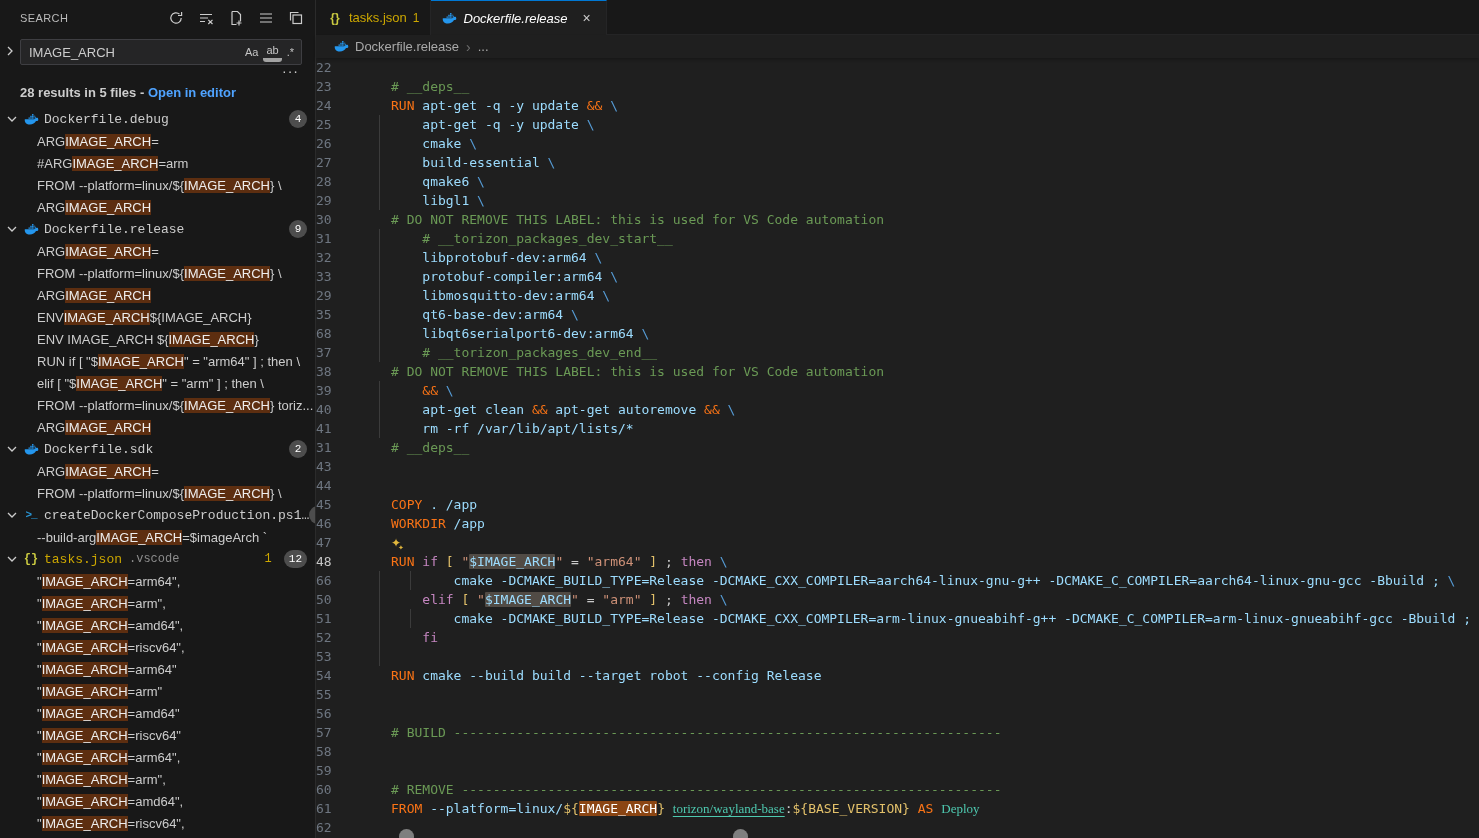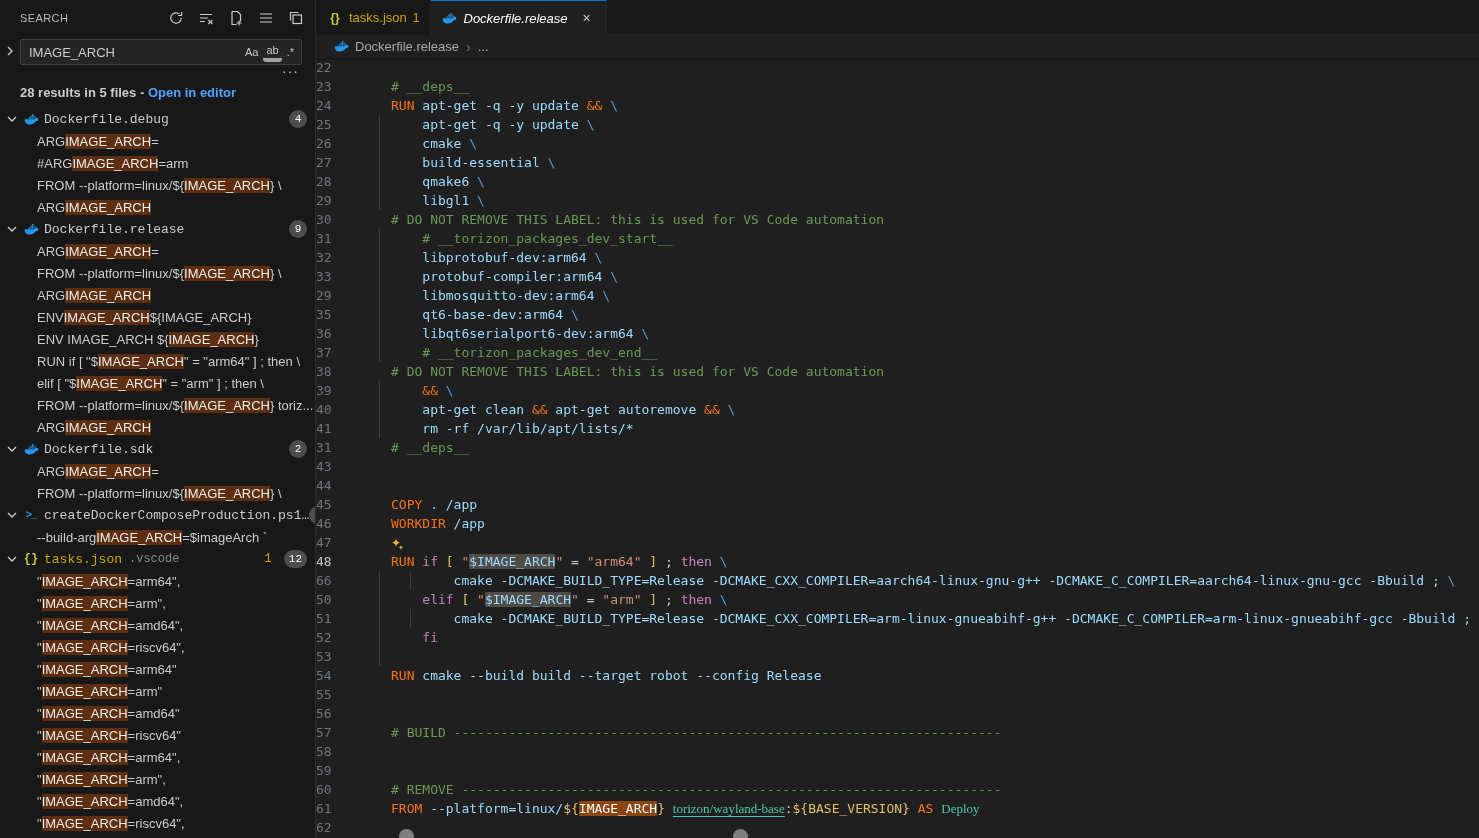--- a/index.html
+++ b/index.html
@@ -391,21 +391,21 @@
         <div class="code-line"><span class="gutter">26</span><span class="line-content"><span class="tk-cmd">    cmake </span><span class="tk-esc">\</span></span></div>
         <div class="code-line"><span class="gutter">27</span><span class="line-content"><span class="tk-cmd">    build-essential </span><span class="tk-esc">\</span></span></div>
         <div class="code-line"><span class="gutter">28</span><span class="line-content"><span class="tk-cmd">    qmake6 </span><span class="tk-esc">\</span></span></div>
         <div class="code-line"><span class="gutter">29</span><span class="line-content"><span class="tk-cmd">    libgl1 </span><span class="tk-esc">\</span></span></div>
         <div class="code-line"><span class="gutter">30</span><span class="line-content"><span class="tk-com"># DO NOT REMOVE THIS LABEL: this is used for VS Code automation</span></span></div>
         <div class="code-line"><span class="gutter">31</span><span class="line-content"><span class="tk-com">    # __torizon_packages_dev_start__</span></span></div>
         <div class="code-line"><span class="gutter">32</span><span class="line-content"><span class="tk-cmd">    libprotobuf-dev:arm64 </span><span class="tk-esc">\</span></span></div>
         <div class="code-line"><span class="gutter">33</span><span class="line-content"><span class="tk-cmd">    protobuf-compiler:arm64 </span><span class="tk-esc">\</span></span></div>
         <div class="code-line"><span class="gutter">29</span><span class="line-content"><span class="tk-cmd">    libmosquitto-dev:arm64 </span><span class="tk-esc">\</span></span></div>
         <div class="code-line"><span class="gutter">35</span><span class="line-content"><span class="tk-cmd">    qt6-base-dev:arm64 </span><span class="tk-esc">\</span></span></div>
-        <div class="code-line"><span class="gutter">36</span><span class="line-content"><span class="tk-cmd">    libqt6serialport6-dev:arm64 </span><span class="tk-esc">\</span></span></div>
+        <div class="code-line"><span class="gutter">68</span><span class="line-content"><span class="tk-cmd">    libqt6serialport6-dev:arm64 </span><span class="tk-esc">\</span></span></div>
         <div class="code-line"><span class="gutter">37</span><span class="line-content"><span class="tk-com">    # __torizon_packages_dev_end__</span></span></div>
         <div class="code-line"><span class="gutter">38</span><span class="line-content"><span class="tk-com"># DO NOT REMOVE THIS LABEL: this is used for VS Code automation</span></span></div>
         <div class="code-line"><span class="gutter">39</span><span class="line-content"><span class="tk-txt">    </span><span class="tk-kw">&amp;&amp;</span><span class="tk-txt"> </span><span class="tk-esc">\</span></span></div>
         <div class="code-line"><span class="gutter">40</span><span class="line-content"><span class="tk-cmd">    apt-get clean </span><span class="tk-kw">&amp;&amp;</span><span class="tk-cmd"> apt-get autoremove </span><span class="tk-kw">&amp;&amp;</span><span class="tk-txt"> </span><span class="tk-esc">\</span></span></div>
         <div class="code-line"><span class="gutter">41</span><span class="line-content"><span class="tk-cmd">    rm -rf /var/lib/apt/lists/*</span></span></div>
         <div class="code-line"><span class="gutter">31</span><span class="line-content"><span class="tk-com"># __deps__</span></span></div>
         <div class="code-line"><span class="gutter">43</span><span class="line-content"></span></div>
         <div class="code-line"><span class="gutter">44</span><span class="line-content"></span></div>
         <div class="code-line"><span class="gutter">45</span><span class="line-content"><span class="tk-kw">COPY</span><span class="tk-cmd"> . /app</span></span></div>
         <div class="code-line"><span class="gutter">46</span><span class="line-content"><span class="tk-kw">WORKDIR</span><span class="tk-cmd"> /app</span></span></div>

